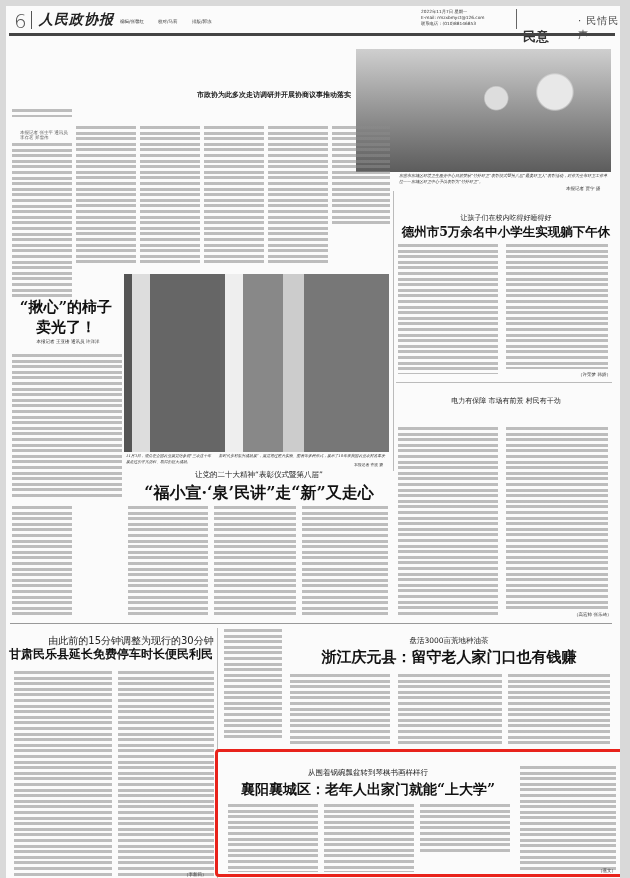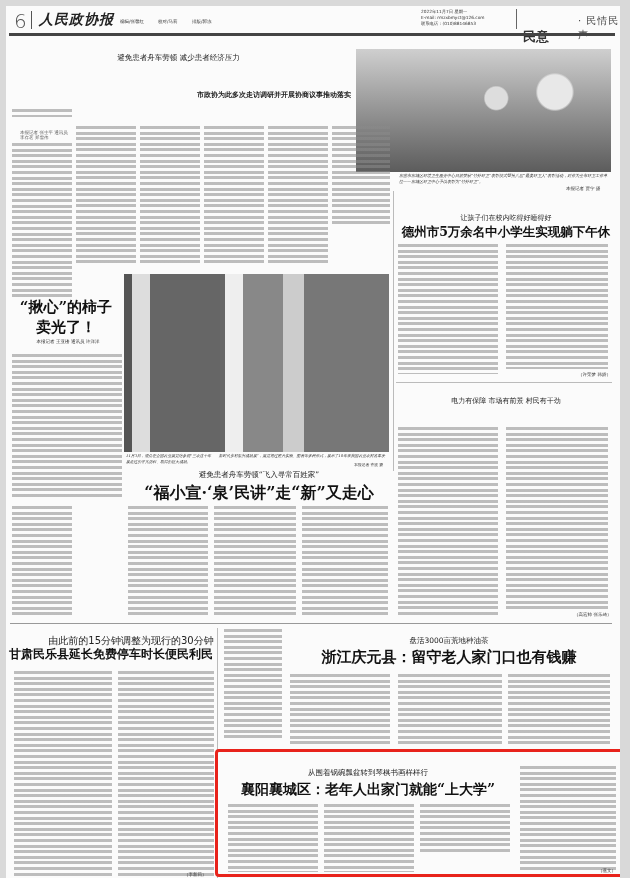--- a/index.html
+++ b/index.html
@@ -54,21 +54,20 @@
       <div>2022年11月7日 星期一</div>
       <div>E-mail: rmzxbmyct@126.com</div>
       <div>联系电话：(010)88146853</div>
     </div>
     <div class="abs metasep"></div>
     <div class="abs brand">民意</div>
     <div class="abs brand2">· <span>民情民声</span></div>
     <div class="abs mastrule"></div>
   </div>
 
-  <div class="abs kicker" style="left:0;top:47px;width:345px;font-size:7.5px">避免患者舟车劳顿   减少患者经济压力</div>
   <div class="abs sub" style="left:0;top:84px;width:345px;font-size:7px;font-weight:bold">市政协为此多次走访调研并开展协商议事推动落实</div>
   <div class="abs photo photo1" style="left:350px;top:43px;width:255px;height:123px"></div>
   <div class="abs caption" style="left:393px;top:167px;width:212px">东营市东城区环境卫生服务中心日前荣获“竹外环卫”表彰仪式暨第八届“最美环卫人”表彰活动，对作为全市环卫工作单位——东城区环卫中心予以表彰为“竹外环卫”。</div>
   <div class="abs credit" style="left:560px;top:180px">本报记者 贾宁 摄</div>
 
   <div class="abs txt" style="left:6px;top:103px;width:60px;height:8px"></div>
   <div class="abs byline" style="left:14px;top:124px;width:52px;opacity:.8">本报记者 张士平 通讯员 李存茗 郑雪伟</div>
   <div class="abs txt" style="left:6px;top:137px;width:60px;height:155px"></div>
   <div class="abs txt" style="left:70px;top:120px;width:60px;height:140px"></div>
   <div class="abs txt" style="left:134px;top:120px;width:60px;height:140px"></div>
@@ -93,21 +92,21 @@
   <div class="abs txt" style="left:392px;top:238px;width:100px;height:130px"></div>
   <div class="abs txt" style="left:500px;top:238px;width:102px;height:125px"></div>
   <div class="abs credit" style="left:572px;top:366px">（许荣梦 韩娇）</div>
   <div class="abs rule" style="left:390px;top:376px;width:216px"></div>
 
   <div class="abs kicker" style="left:390px;top:390px;width:220px;font-size:7px">电力有保障   市场有前景   村民有干劲</div>
   <div class="abs txt" style="left:392px;top:421px;width:100px;height:188px"></div>
   <div class="abs txt" style="left:500px;top:421px;width:102px;height:185px"></div>
   <div class="abs credit" style="left:568px;top:606px">（高宏帅 张乐琦）</div>
 
-  <div class="abs kicker" style="left:118px;top:464px;width:270px;font-size:7.5px">避免患者舟车劳顿“飞入寻常百姓家”</div>
+  <div class="abs kicker" style="left:118px;top:464px;width:270px;font-size:7.5px">让党的二十大精神“表彰仪式暨第八届”</div>
   <div class="abs hl" style="left:118px;top:477px;width:270px;font-size:16px">“福小宣·‘泉’民讲”走“新”又走心</div>
   <div class="abs txt" style="left:122px;top:500px;width:80px;height:112px"></div>
   <div class="abs txt" style="left:208px;top:500px;width:82px;height:112px"></div>
   <div class="abs txt" style="left:296px;top:500px;width:86px;height:112px"></div>
 
   <div class="abs rule" style="left:4px;top:617px;width:602px;background:#999"></div>
 
   <div class="abs kicker" style="left:0;top:628px;width:250px;font-size:10px">由此前的15分钟调整为现行的30分钟</div>
   <div class="abs hl" style="left:0;top:640px;width:210px;font-size:12px">甘肃民乐县延长免费停车时长便民利民</div>
   <div class="abs txt" style="left:8px;top:665px;width:98px;height:205px"></div>

